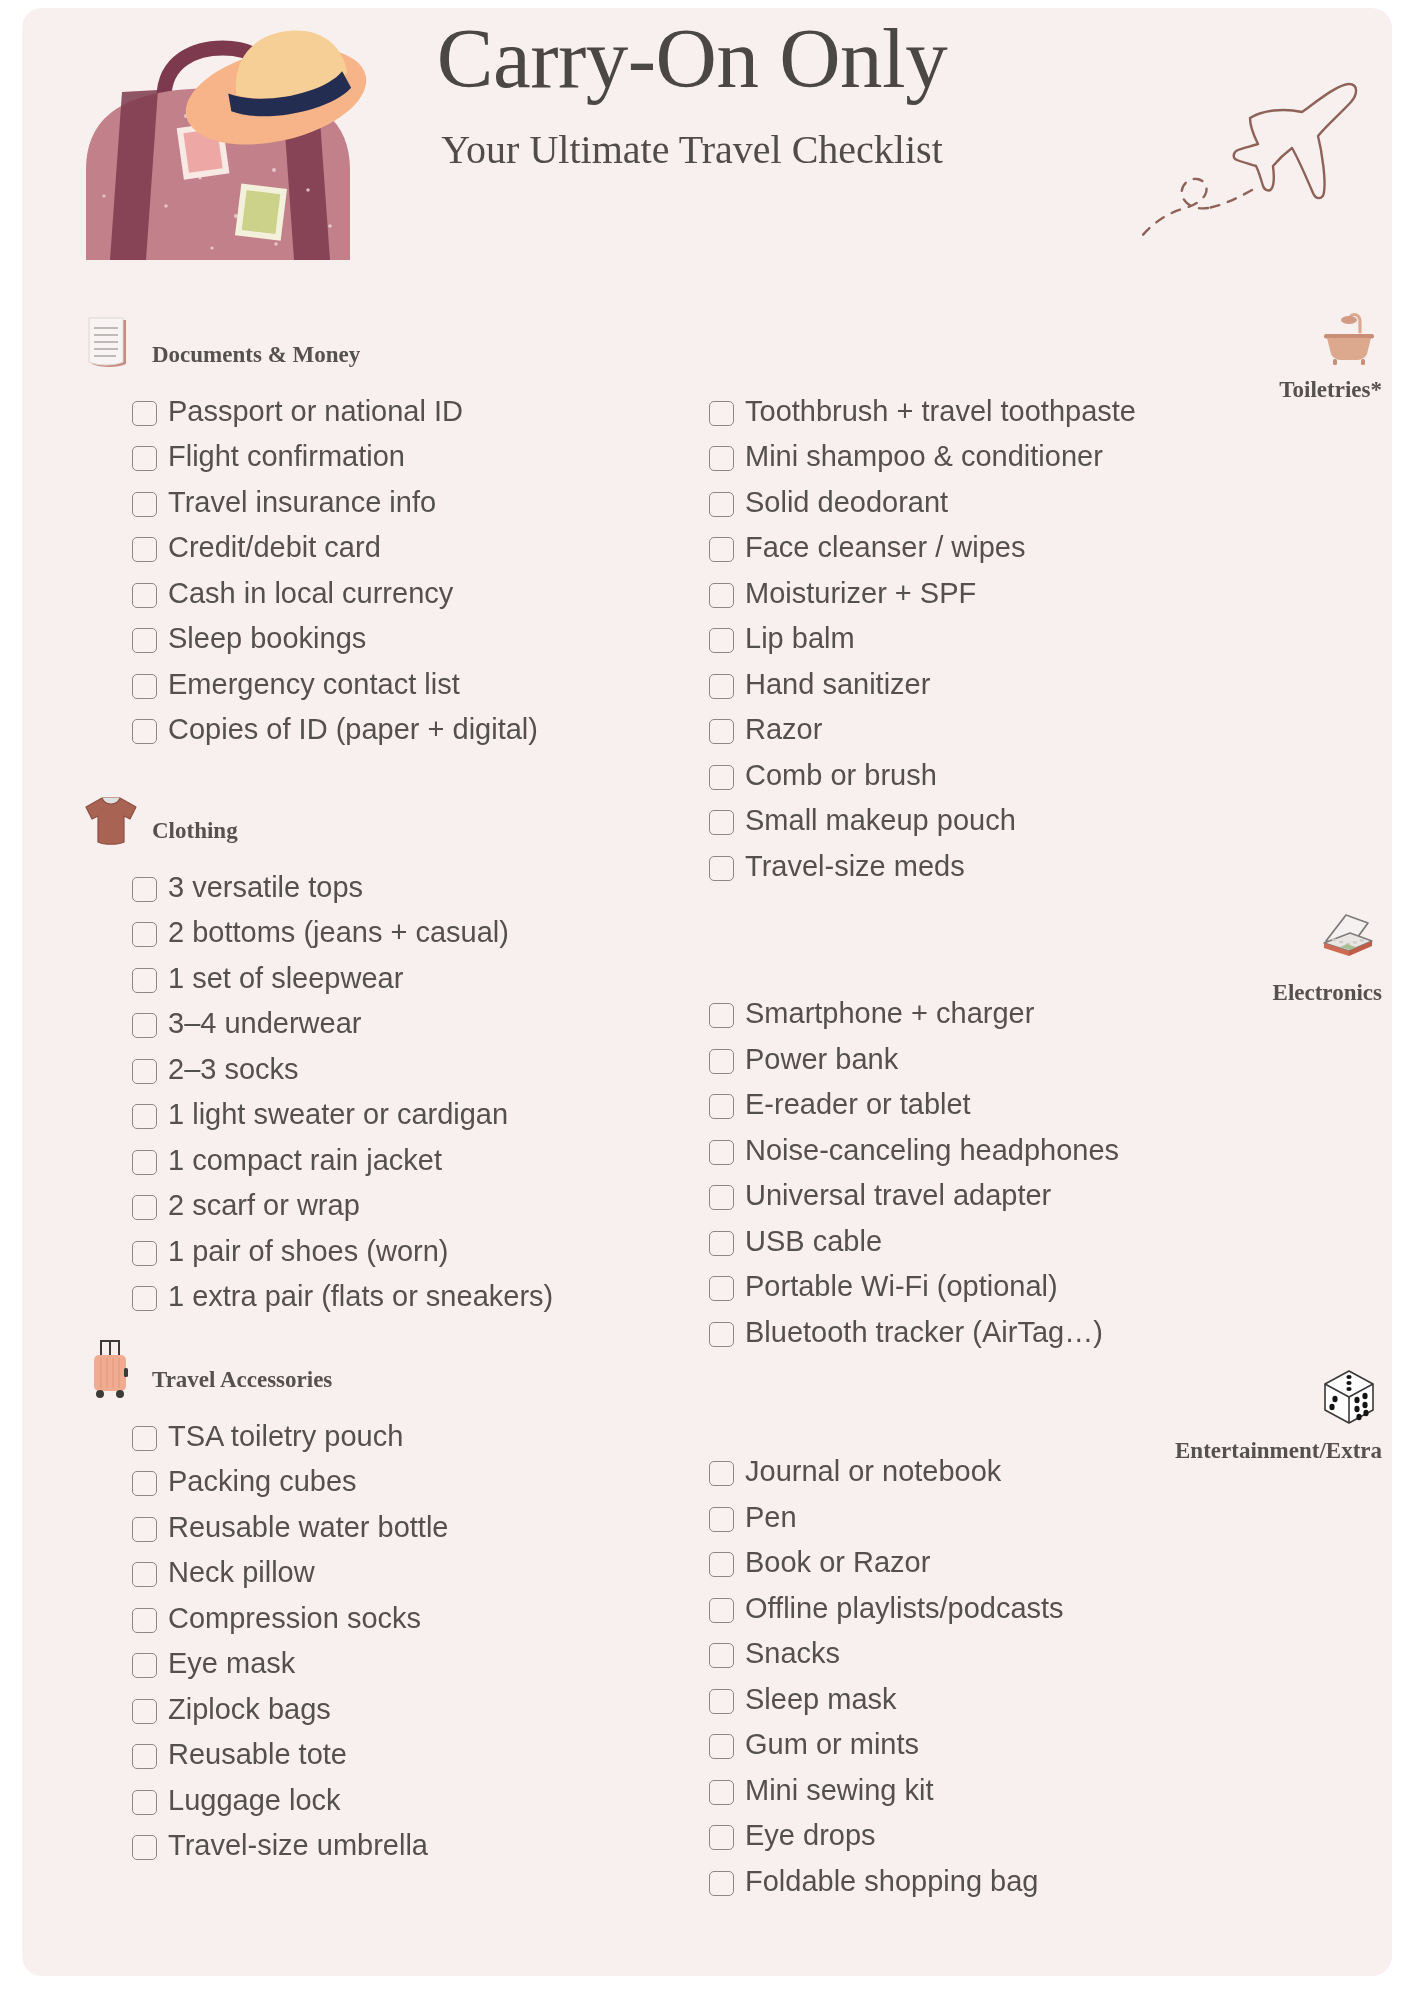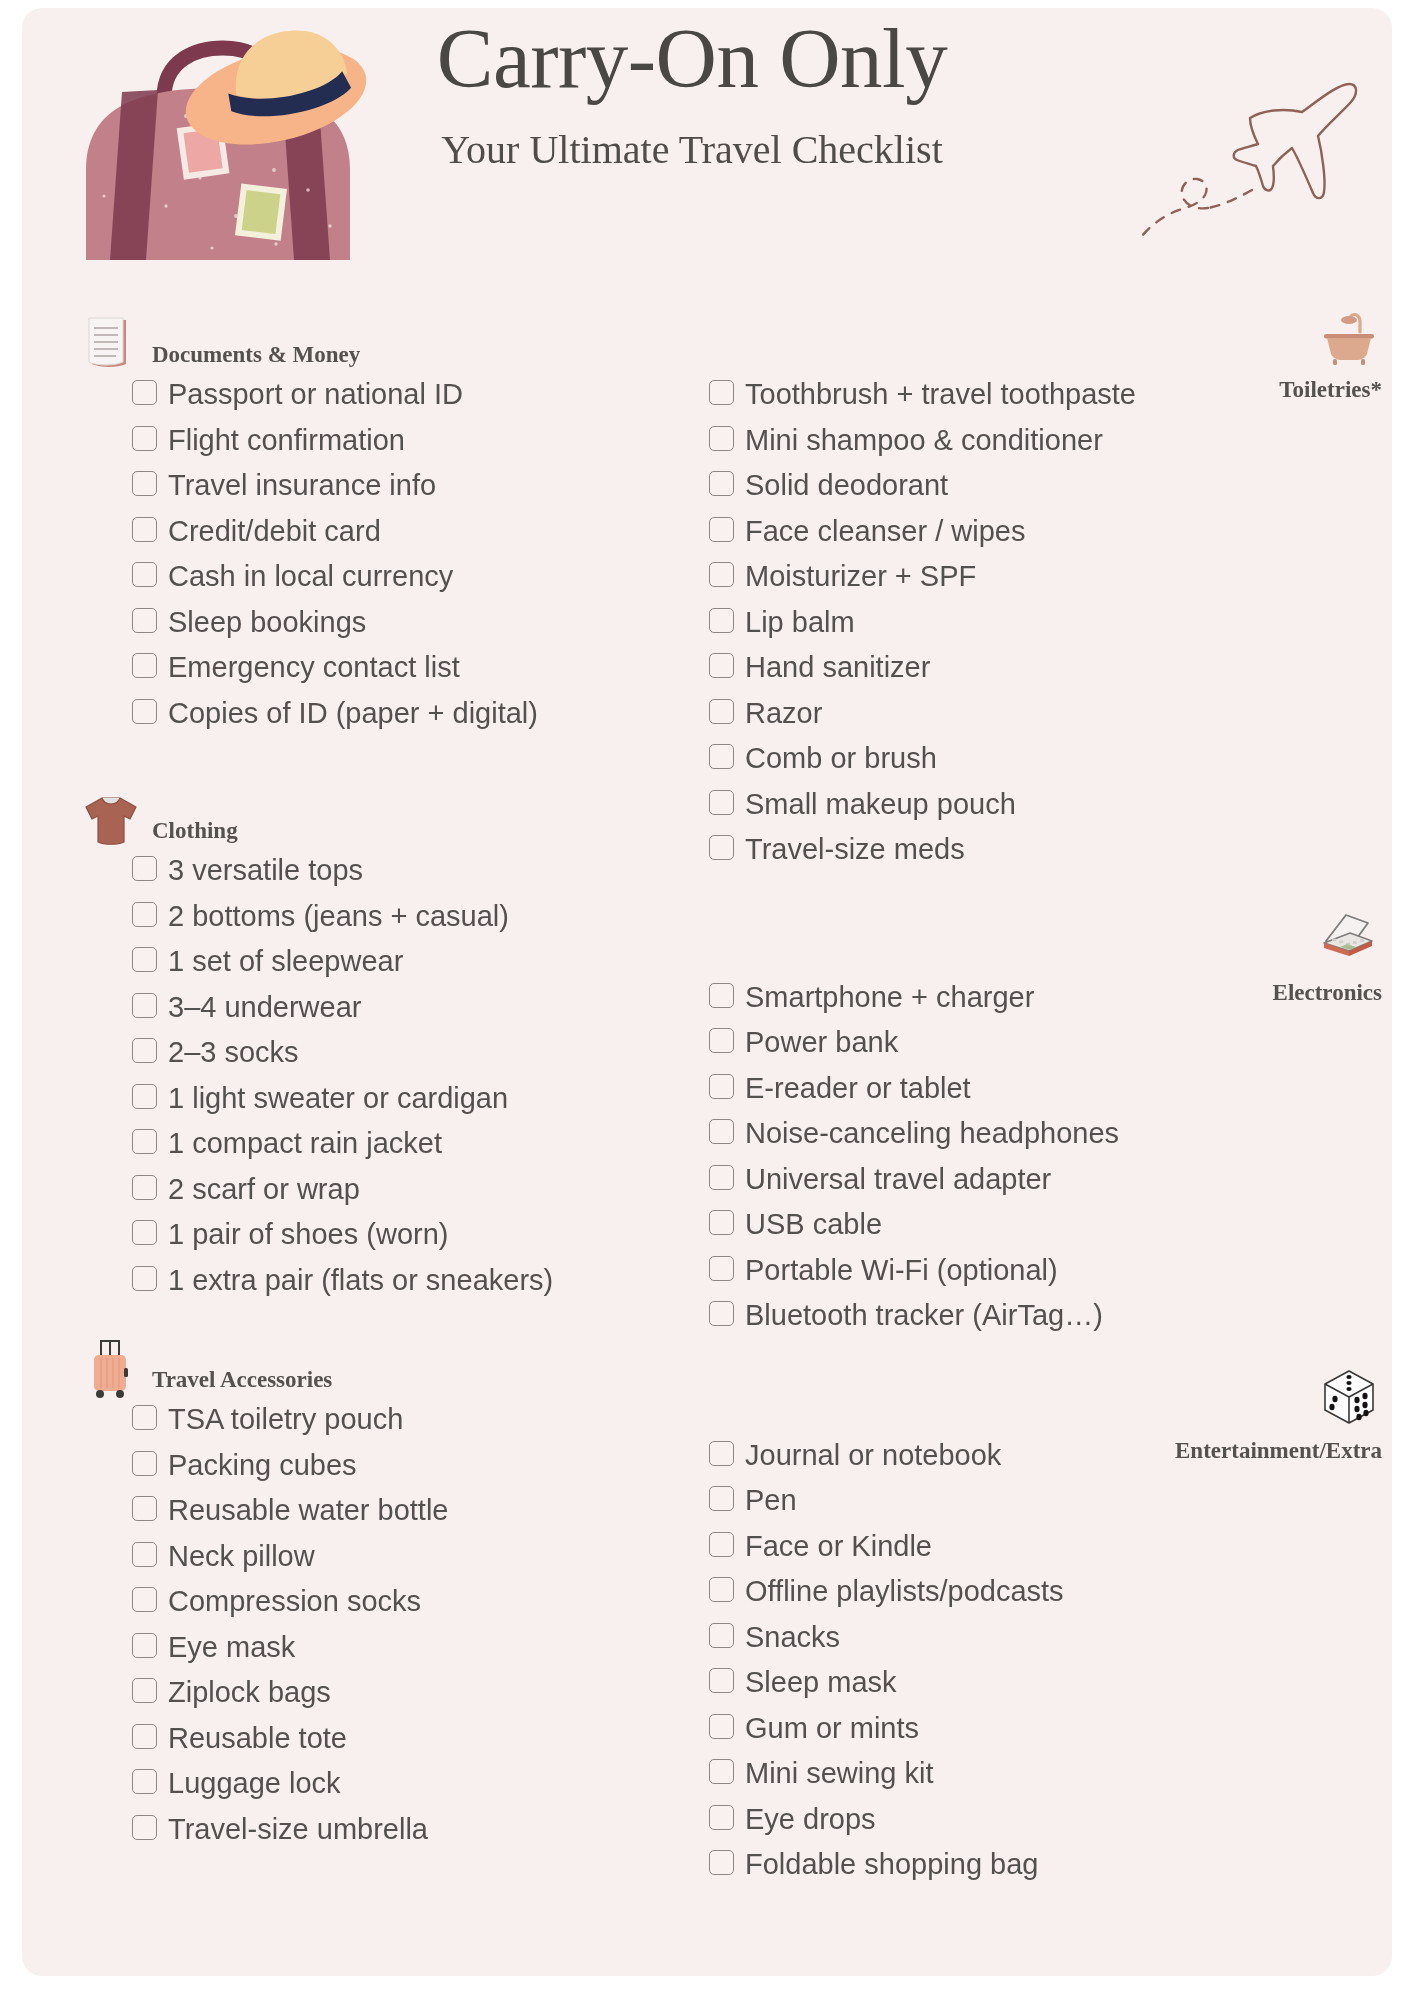--- a/index.html
+++ b/index.html
@@ -127,21 +127,21 @@
     color: #55514f;
     line-height: 1;
     padding-bottom: 10px;
     white-space: nowrap;
   }
 
   .items { margin-top: 4px; }
 
   .item {
     display: flex;
-    align-items: flex-start;
+    align-items: flex-end;
     gap: 11px;
     height: 45.5px;
   }
 
   .cbox {
     width: 25px;
     height: 25px;
     flex: 0 0 25px;
     border: 1.6px solid #8c8886;
     border-radius: 5px;
@@ -583,21 +583,21 @@
             <div class="item">
                 <span class="cbox"></span>
                 <span class="item-label">Journal or notebook</span>
               </div>
             <div class="item">
                 <span class="cbox"></span>
                 <span class="item-label">Pen</span>
               </div>
             <div class="item">
                 <span class="cbox"></span>
-                <span class="item-label">Face or Kindle</span>
+                <span class="item-label">Book or Razor</span>
               </div>
             <div class="item">
                 <span class="cbox"></span>
                 <span class="item-label">Offline playlists/podcasts</span>
               </div>
             <div class="item">
                 <span class="cbox"></span>
                 <span class="item-label">Snacks</span>
               </div>
             <div class="item">

